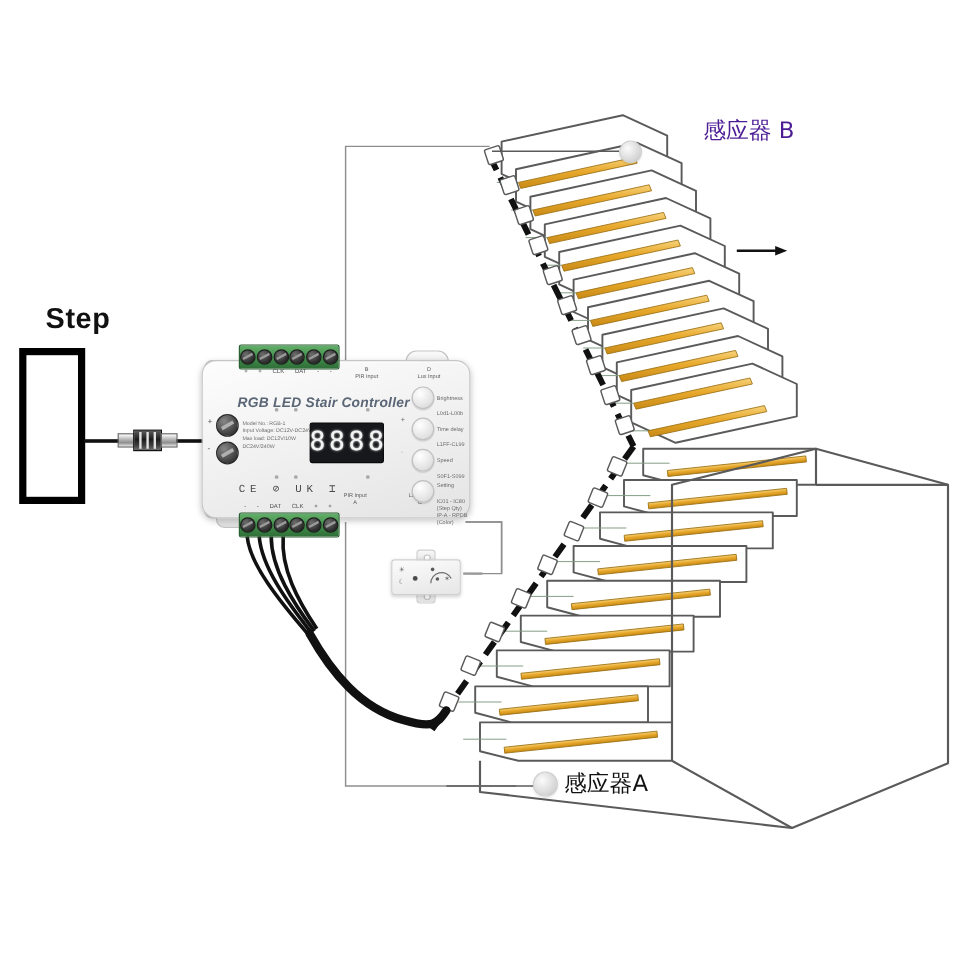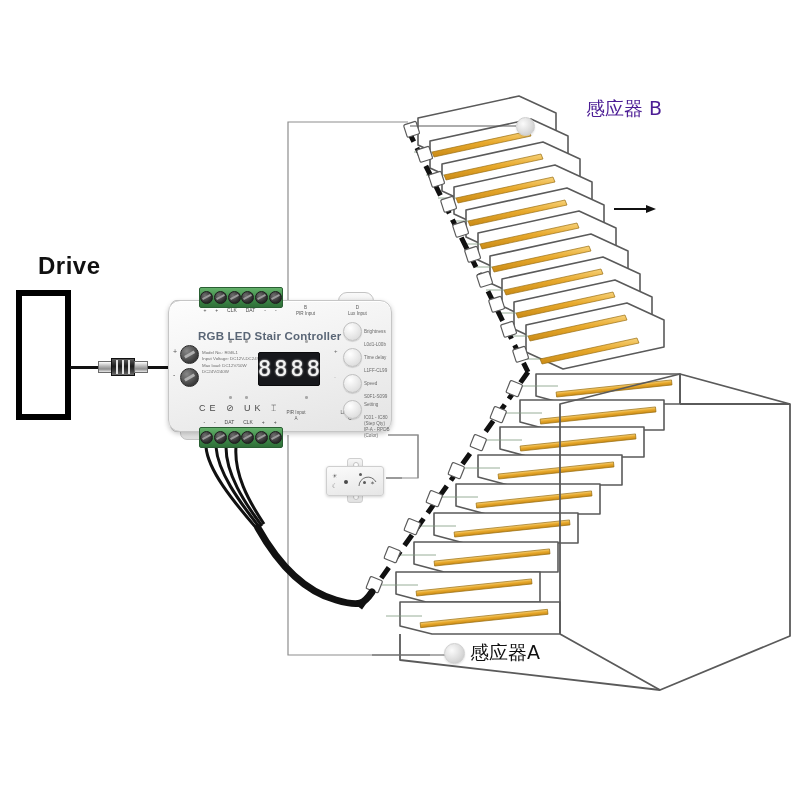--- a/index.html
+++ b/index.html
@@ -21,23 +21,23 @@
   #connector .f1{left:0;width:14px;}
   #connector .f3{left:36px;width:14px;}
   #connector .barrel{position:absolute;left:13px;top:0px;width:24px;height:18px;background:linear-gradient(180deg,#5a5a5a,#1c1c1c 45%,#3d3d3d 75%,#6e6e6e);border:1px solid #111;box-sizing:border-box;}
   #connector .barrel i{position:absolute;top:1px;width:2px;height:14px;background:#e2e2e2;}
 
   
   #controller{left:168px;top:300px;width:222px;height:130px;
     background:linear-gradient(165deg,#fdfdfd 0%,#f2f2f2 45%,#e4e4e4 100%);
     border:1px solid #c6c6c6;border-radius:12px;
     box-shadow:0 2px 5px rgba(0,0,0,.22), inset 0 1px 0 #fff;}
-  #ctrl-title{left:198px;top:330px;font-size:11.5px;font-weight:bold;color:#5a6676;letter-spacing:.2px;}
+  #ctrl-title{left:198px;top:330px;font-size:11.5px;font-weight:bold;color:#5a6676;letter-spacing:.2px;font-style:italic;}
   #ctrl-spec{left:202px;top:350px;font-size:4.4px;color:#6d6d6d;line-height:1.42;white-space:pre-line;}
-  #ctrl-marks{left:199px;top:403px;font-size:9px;color:#4a4a4a;letter-spacing:4px;}
+  #ctrl-marks{left:199px;top:403px;font-size:9px;color:#4a4a4a;letter-spacing:4px;font-family:Liberation Mono, monospace;}
 
   
   .ear{background:linear-gradient(180deg,#f6f6f6,#dedede);border:1px solid #c3c3c3;border-radius:7px;}
   #ear-tl{left:170px;top:300px;width:26px;height:16px;}
   #ear-bl{left:170px;top:414px;width:26px;height:16px;}
   #ear-tr{left:338px;top:292px;width:34px;height:22px;border-radius:9px;
           background:linear-gradient(180deg,#fafafa,#dcdcdc);}
   #ear-tr::after{content:"";position:absolute;left:9px;top:7px;width:16px;height:9px;
           border:2px solid #bdbdbd;border-radius:5px;box-sizing:border-box;background:#fff;}
   #ear-br{left:180px;top:424px;width:28px;height:14px;border-radius:7px;}
@@ -248,21 +248,21 @@
     <g stroke="#111" stroke-width="2" fill="none">
       <line x1="614" y1="209" x2="650" y2="209"></line>
     </g>
     <polygon points="656,209 646,205 646,213" fill="#111"></polygon>
 
     <line x1="410" y1="126" x2="516" y2="126" stroke="#5a5a5a" stroke-width="1.2"></line>
 
     <line x1="372" y1="655" x2="446" y2="655" stroke="#5a5a5a" stroke-width="1.2"></line>
   </svg>
 
-  <div class="abs" id="drive-label">Drive</div>
+  <div class="abs" id="drive-label">Step</div>
   <div class="abs" id="drive-box"></div>
 
   <div class="abs" id="drive-cable-a"></div>
   <div class="abs" id="drive-cable-b"></div>
   <div class="abs" id="connector">
     <div class="ferrule f1"></div>
     <div class="barrel">
         <i style="left:4px"></i>
         <i style="left:10px"></i>
         <i style="left:16px"></i>

